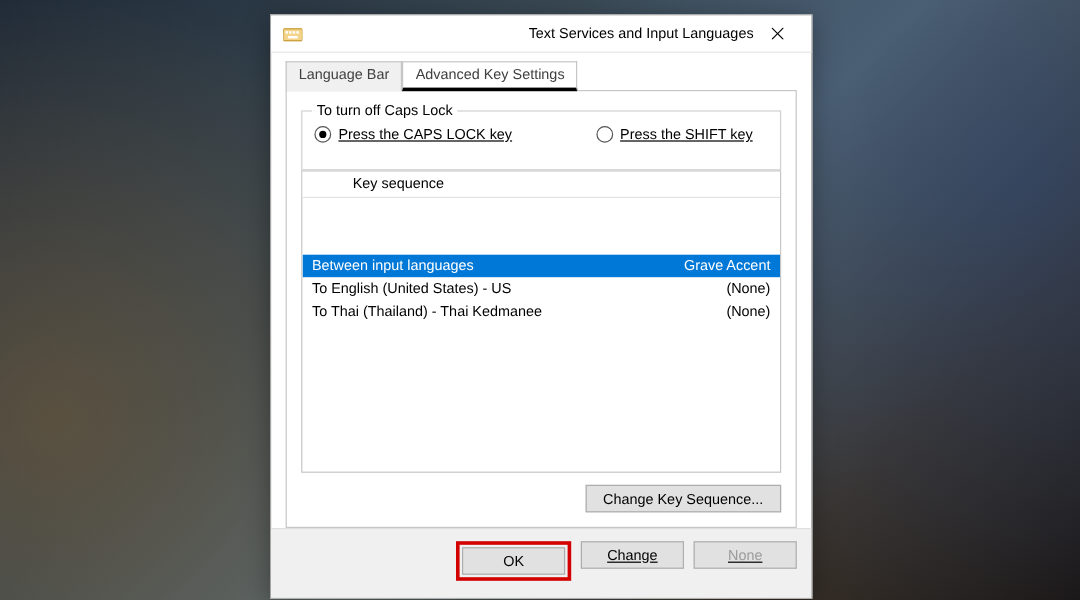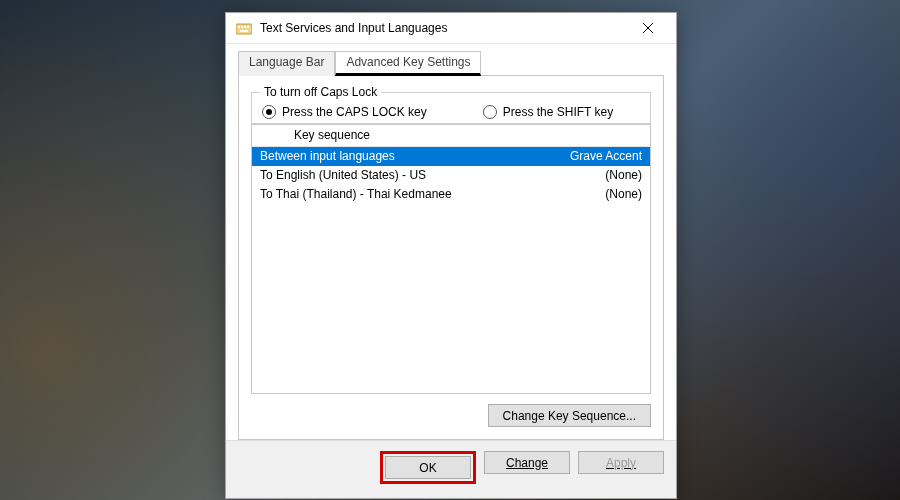--- a/index.html
+++ b/index.html
@@ -33,20 +33,21 @@
     display: flex;
     flex-direction: column;
   }
   .titlebar {
     height: 30px;
     display: flex;
     align-items: center;
     padding: 0 8px 0 10px;
     border-bottom: 1px solid #e6e6e6;
     background: #ffffff;
+    text-align: right;
   }
   .titlebar .app-icon {
     width: 16px; height: 16px; margin-right: 8px;
     display: inline-flex; align-items: center; justify-content: center;
   }
   .titlebar .title-text { flex: 1; color: #000; }
   .titlebar .close-btn {
     width: 40px; height: 26px;
     display: flex; align-items: center; justify-content: center;
     cursor: pointer;
@@ -88,36 +89,37 @@
     background: #ffffff;
     padding: 10px 12px 12px 12px;
     display: flex;
     flex-direction: column;
     position: relative;
     z-index: 1;
   }
 
   .groupbox {
     border: 1px solid #d0d0d0;
-    padding: 10px 10px 4px 10px;
+    padding: 10px 10px 22px 10px;
     margin-top: 6px;
     position: relative;
+    text-decoration: underline;
   }
   .groupbox .legend {
     position: absolute;
     top: -8px;
     left: 8px;
     background: #ffffff;
     padding: 0 4px;
     font-size: 12px;
     color: #000;
   }
   .radio-row {
     display: flex;
-    gap: 56px;
+    gap: 70px;
     align-items: center;
     padding-top: 2px;
   }
   .radio-item {
     display: flex;
     align-items: center;
     gap: 6px;
     cursor: pointer;
   }
   .radio-circle {
@@ -145,21 +147,21 @@
   }
   .listview .header {
     display: flex;
     padding: 3px 8px 4px 8px;
     color: #000;
     border-bottom: 1px solid #e3e3e3;
     background: #fff;
   }
   .col-action { flex: 1; }
   .col-keyseq { width: 110px; text-align: right; }
-  .listview .rows { flex: 1; overflow: auto; }
+  .listview .rows { flex: 1; overflow: auto; margin-top: 47px; }
   .lv-row {
     display: flex;
     padding: 1px 8px 2px 8px;
     cursor: default;
     line-height: 16px;
   }
   .lv-row.selected {
     background: #0078d7;
     color: #ffffff;
   }
@@ -276,17 +278,17 @@
         </div>
 
       </div>
     </div>
 
     <div class="footer">
       <span class="highlight-box">
         <button class="win-button">OK</button>
       </span>
       <button class="win-button">Change</button>
-      <button class="win-button" disabled="">Apply</button>
+      <button class="win-button" disabled="">None</button>
     </div>
 
   </div>
 </div>
 
 </body></html>

